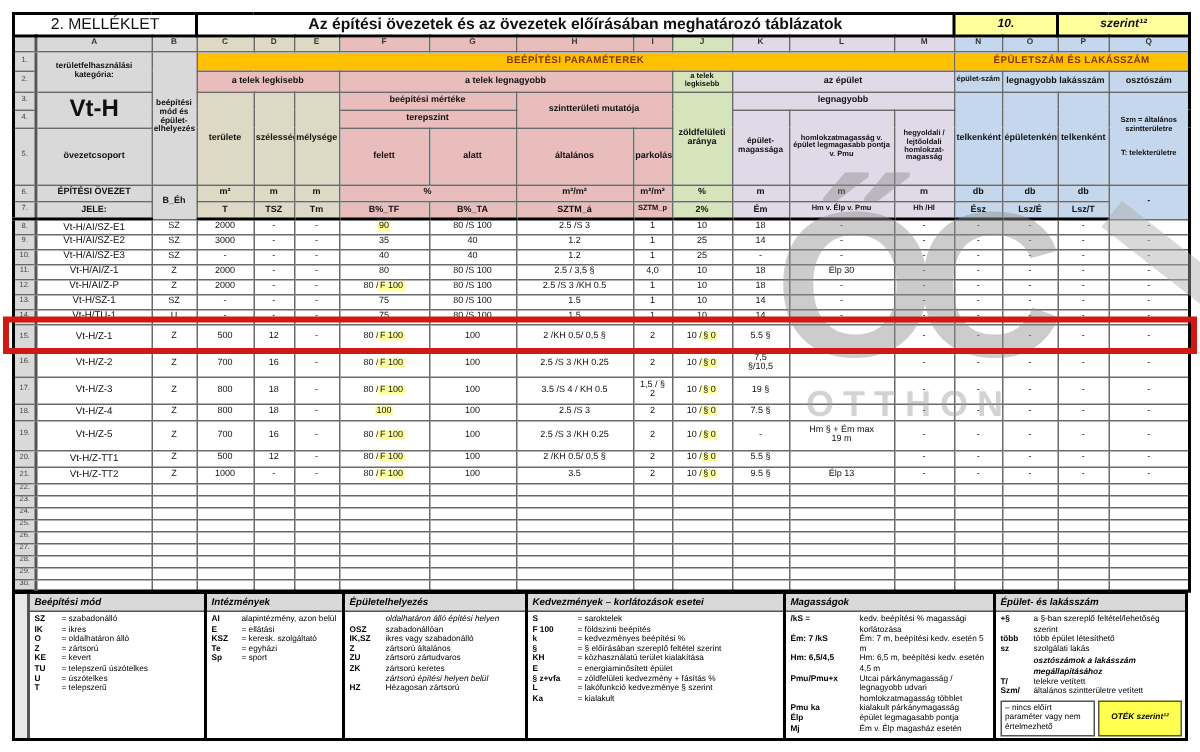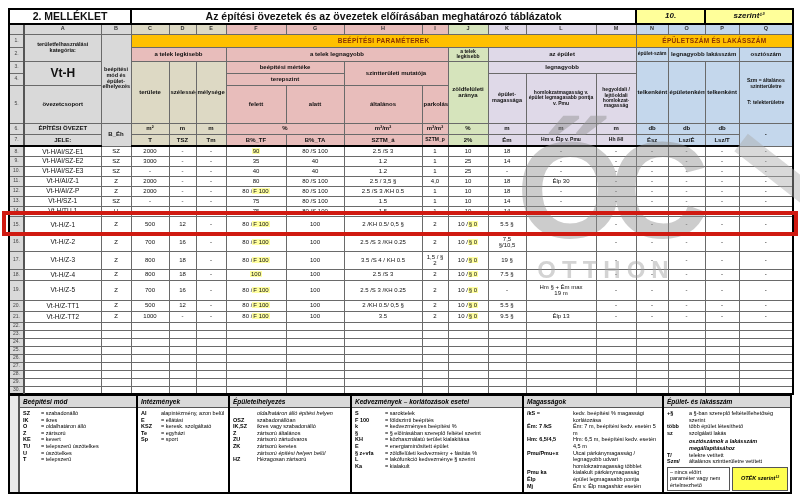--- a/index.html
+++ b/index.html
@@ -10,22 +10,22 @@
      font-size:6px;line-height:1.08;overflow:hidden;white-space:pre-line;color:#111;}
   .rnum{background:#d9d9d9;font-size:5px;color:#444;border-right:2px solid #555;width:15px;}
   .g-gray{background:#d9d9d9}.g-tan{background:#ddd9c4}.g-pink{background:#e8bdbb}
   .g-green{background:#d6e4bc}.g-lav{background:#dfd9e8}.g-blue{background:#c4d7ec}
   .g-orange{background:#ffc000;color:#8a3400}
   .banner{font-weight:bold;font-size:6.5px;letter-spacing:.3px;}
   .collet{font-size:5.5px;font-weight:bold;color:#333;}
   .h6{font-size:6px;font-weight:bold;}
   .h55{font-size:5.5px;font-weight:bold;}
   .h5{font-size:5px;font-weight:bold;}
-  .zone{font-size:12px;font-weight:bold;}
-  .title-left{font-size:10.5px;font-weight:bold;border:2px solid #000;}
+  .zone{font-size:16px;font-weight:bold;}
+  .title-left{font-size:10.5px;font-weight:normal;border:2px solid #000;}
   .title-main{font-size:10.5px;font-weight:bold;border:2px solid #000;}
   .title-num,.title-word{font-size:8px;font-weight:bold;font-style:italic;background:#ffff9a;border:2px solid #000;}
   .qnote{font-size:5px;font-weight:bold;}
   .qnote .mt{margin-top:6px;}
   .codesrow td{border-bottom:2px solid #000;}
   .zlabel{font-size:6.5px;}
   .yhl{background:#ffffa0;padding:0 1px;}
   
   .legend{display:flex;border:2px solid #000;border-top:2px solid #000;margin-top:-1px;background:#fff;}
   .lstrip{width:14px;background:#e9e9e9;border-right:2px solid #555;}

